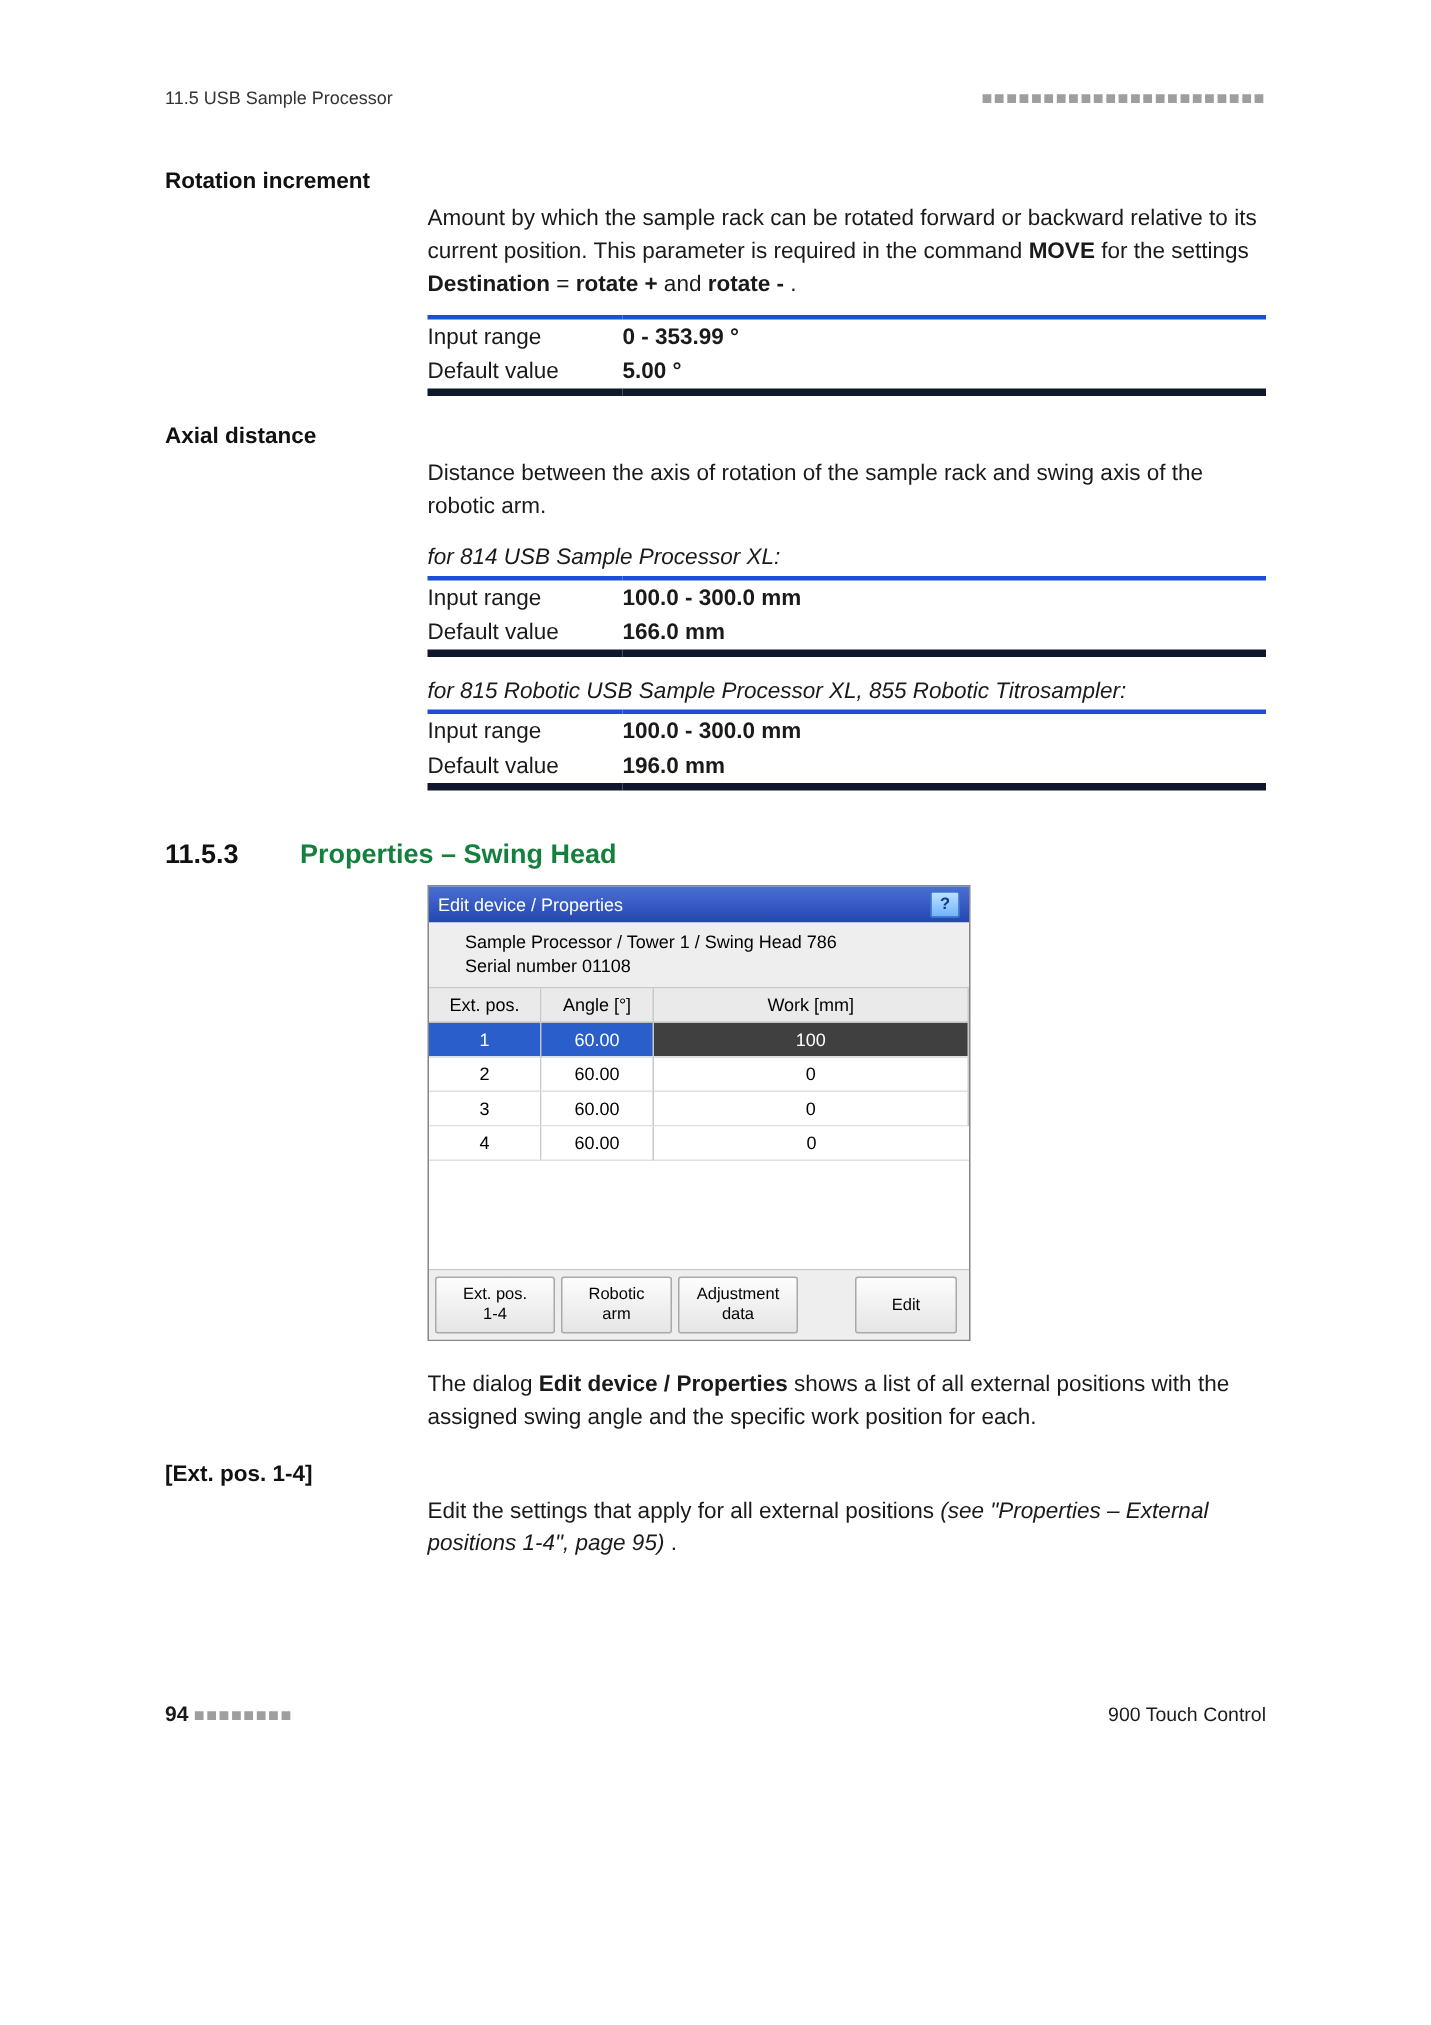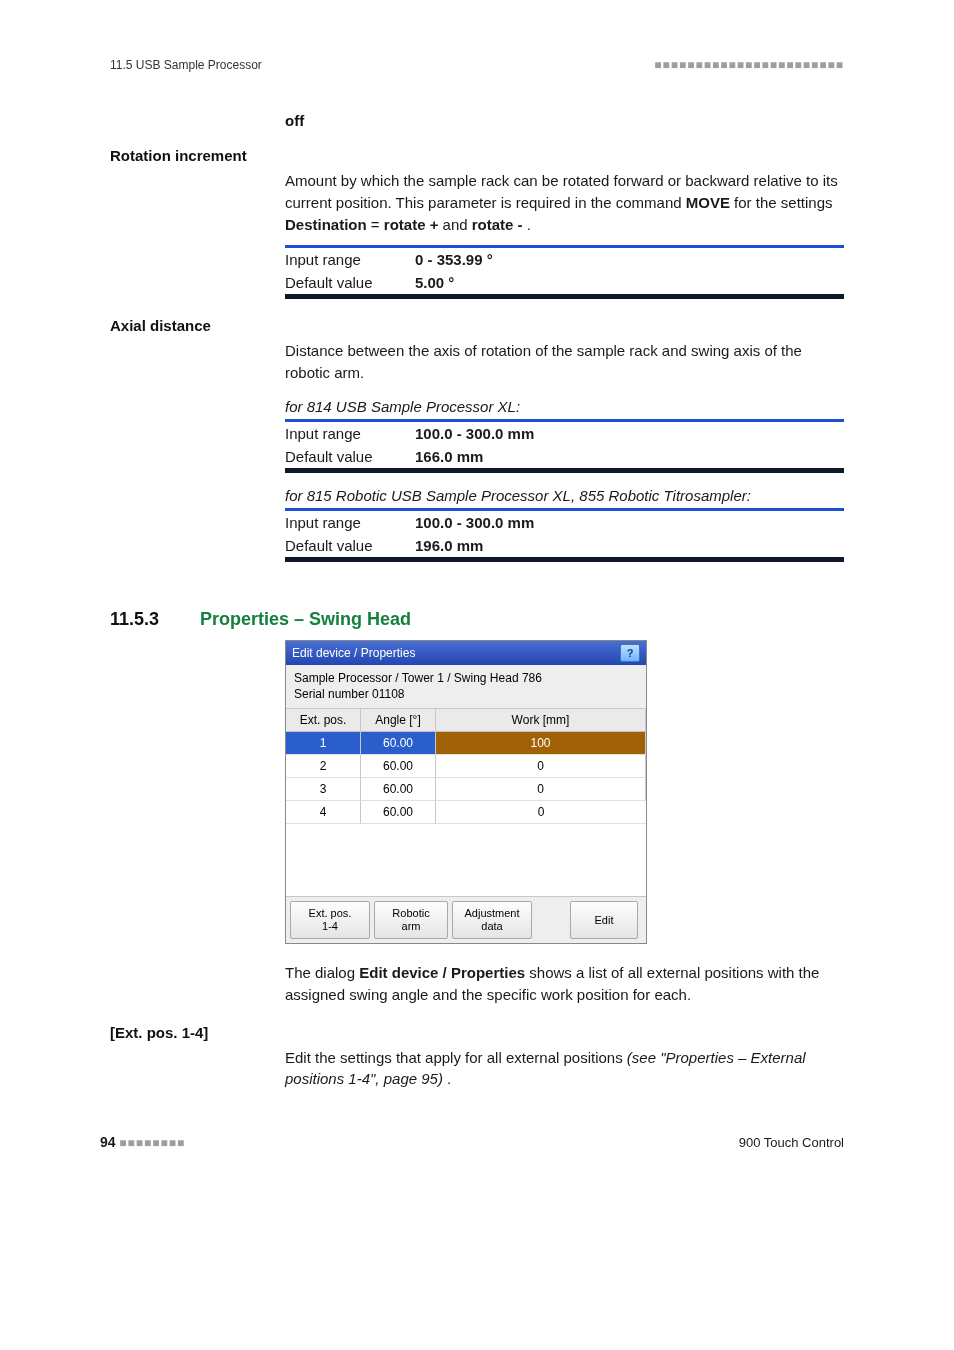--- a/index.html
+++ b/index.html
@@ -67,21 +67,21 @@
   .param-table td.val { font-weight: 700; }
   .italic-note {
     font-style: italic;
     font-size: 15px;
     margin-top: 14px;
     margin-bottom: 2px;
   }
   .section-number-row {
     display: flex;
     align-items: baseline;
-    margin-top: 47px;
+    margin-top: 32px;
     margin-bottom: 10px;
   }
   .section-number {
     font-weight: 800;
     font-size: 18px;
     color: #111;
     width: 90px;
   }
   .section-title {
     font-weight: 800;
@@ -90,21 +90,21 @@
   }
   .breadcrumb-line .arrow {
     font-size: 13px;
     padding: 0 3px;
   }
   .inline-bold { font-weight: 700; }
   .inline-ref { font-style: italic; }
   .footer {
     position: absolute;
     bottom: 48px;
-    left: 100px;
+    left: 110px;
     right: 110px;
     display: flex;
     justify-content: space-between;
     align-items: center;
     font-size: 13px;
   }
   .footer .pn { font-weight: 700; font-size: 14px; }
   
   .dialog {
     width: 360px;
@@ -129,21 +129,21 @@
     background: linear-gradient(#bfe0ff,#6fb4ff);
     border: 1px solid #3a74c9;
     border-radius: 2px;
     display: flex; align-items: center; justify-content: center;
     color: #0b3b86;
     font-weight: bold;
     font-size: 11px;
   }
   .dlg-sub {
     background: #eee;
-    padding: 5px 8px 6px 8px;
+    padding: 5px 8px 6px 24px;
     line-height: 1.35;
     border-bottom: 1px solid #c8c8c8;
   }
   .dlg-grid {
     display: grid;
     grid-template-columns: 75px 75px 1fr;
   }
   .dlg-grid .hdr, .dlg-grid .cell {
     border-right: 1px solid #c8c8c8;
     border-bottom: 1px solid #e0e0e0;
@@ -192,21 +192,20 @@
 <body>
 
 <div class="page">
 
   <div class="running-head">
     <span>11.5 USB Sample Processor</span>
     <span class="squares">■■■■■■■■■■■■■■■■■■■■■■■</span>
   </div>
 
   <div class="indent-block">
-    <div class="term">off</div>
   </div>
 
   <div class="side-heading">Rotation increment</div>
   <div class="indent-block">
     <p class="body-text">
       <span>Amount by which the sample rack can be rotated forward or backward relative to its current position. This parameter is required in the command </span>
       <span class="inline-bold">MOVE</span>
       <span> for the settings </span>
       <span class="inline-bold">Destination</span>
       <span> = </span>
@@ -278,21 +277,21 @@
         <div>Sample Processor / Tower 1 / Swing Head 786</div>
         <div>Serial number 01108</div>
       </div>
       <div class="dlg-grid">
         <div class="hdr">Ext. pos.</div>
         <div class="hdr">Angle [°]</div>
         <div class="hdr">Work [mm]</div>
 
         <div class="cell" style="background:#2a5ecb;color:#fff">1</div>
         <div class="cell" style="background:#2a5ecb;color:#fff">60.00</div>
-        <div class="cell" style="background:#a16207;color:#fff">100</div>
+        <div class="cell" style="background:#404040;color:#fff">100</div>
 
         <div class="cell">2</div>
         <div class="cell">60.00</div>
         <div class="cell">0</div>
 
         <div class="cell">3</div>
         <div class="cell">60.00</div>
         <div class="cell">0</div>
 
         <div class="cell">4</div>

